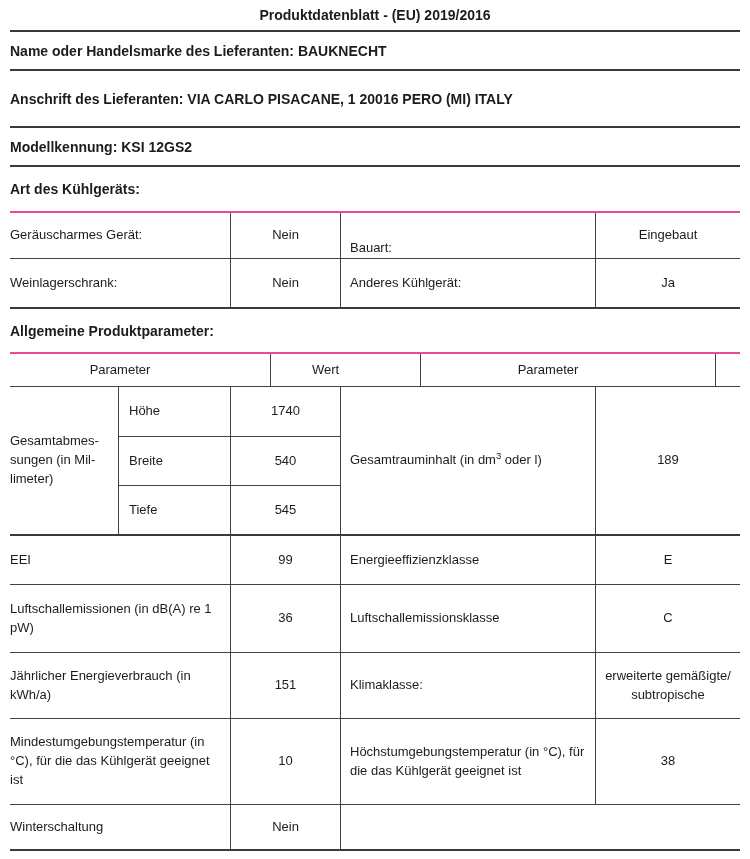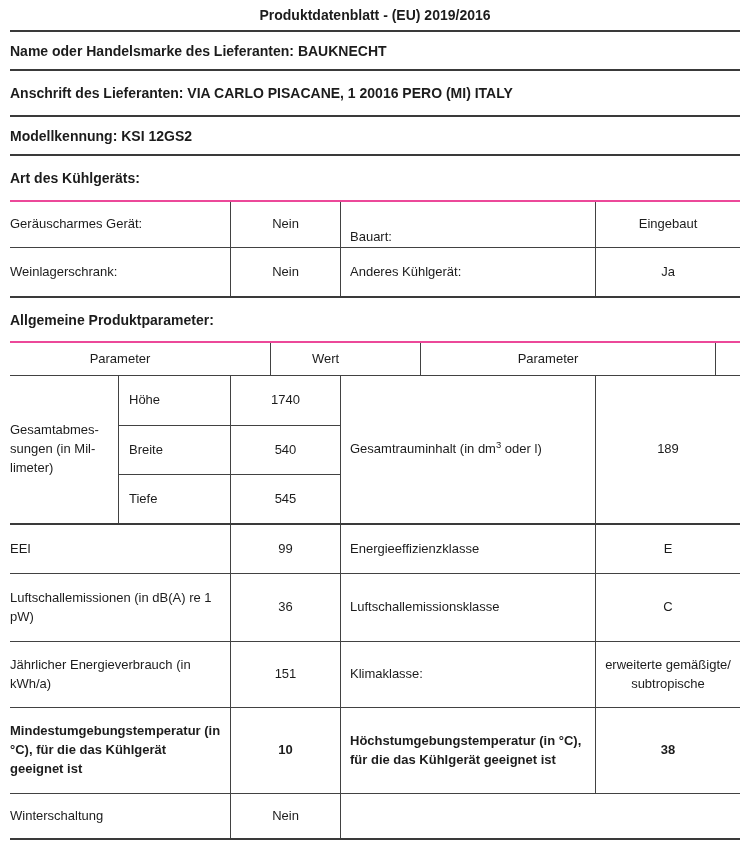--- a/index.html
+++ b/index.html
@@ -9,21 +9,21 @@
   .doc { margin: 0 10px; width: 730px; }
 
   
   .thickb { border-bottom: 2px solid #3a3a3a; }
   .thinb  { border-bottom: 1px solid #424242; }
 
   .title-row { height: 32px; display: flex; align-items: center; justify-content: center;
                font-weight: bold; font-size: 14px; }
   .info-row  { display: flex; align-items: center; font-weight: bold; font-size: 14px; }
   .h39 { height: 39px; }
-  .h46 { height: 46px; }
+  .h46 { height: 57px; }
   .section-row { height: 44px; display: flex; align-items: center; font-weight: bold; font-size: 14px; }
   .section-row.h43 { height: 43px; }
 
   .grid4 { display: grid; grid-template-columns: 220px 110px 255px 145px; }
   .grid3 { display: grid; grid-template-columns: 220px 110px 400px; }
   .tbl { border-top: 2px solid #ec4899; border-bottom: 2px solid #3a3a3a; }
 
   .cell { font-size: 13px; line-height: 1.45; display: flex; align-items: center; }
   .vdiv { border-left: 1px solid #424242; }
   .lab  { justify-content: flex-start; text-align: left; padding-right: 8px; }
@@ -40,21 +40,21 @@
 
   .dims { display: grid; grid-template-columns: 108px 112px 110px 255px 145px;
           grid-template-rows: 50px 49px 48px; border-bottom: 2px solid #3a3a3a; }
   .dims .subdiv { border-bottom: 1px solid #424242; }
   .dims .dimname { padding-left: 10px; }
   .span3 { grid-row: 1 / 4; }
 
   .r-eei  { height: 49px; }
   .r-luft { height: 68px; }
   .r-jahr { height: 66px; }
-  .r-mind { height: 86px; font-weight: bold; }
+  .r-mind { height: 86px; }
   .r-wint { height: 44px; }
 
   sup.s3 { font-size: 9.5px; vertical-align: super; line-height: 0; }
 </style>
 </head>
 <body>
 
 <div class="page">
   <div class="doc">
 

